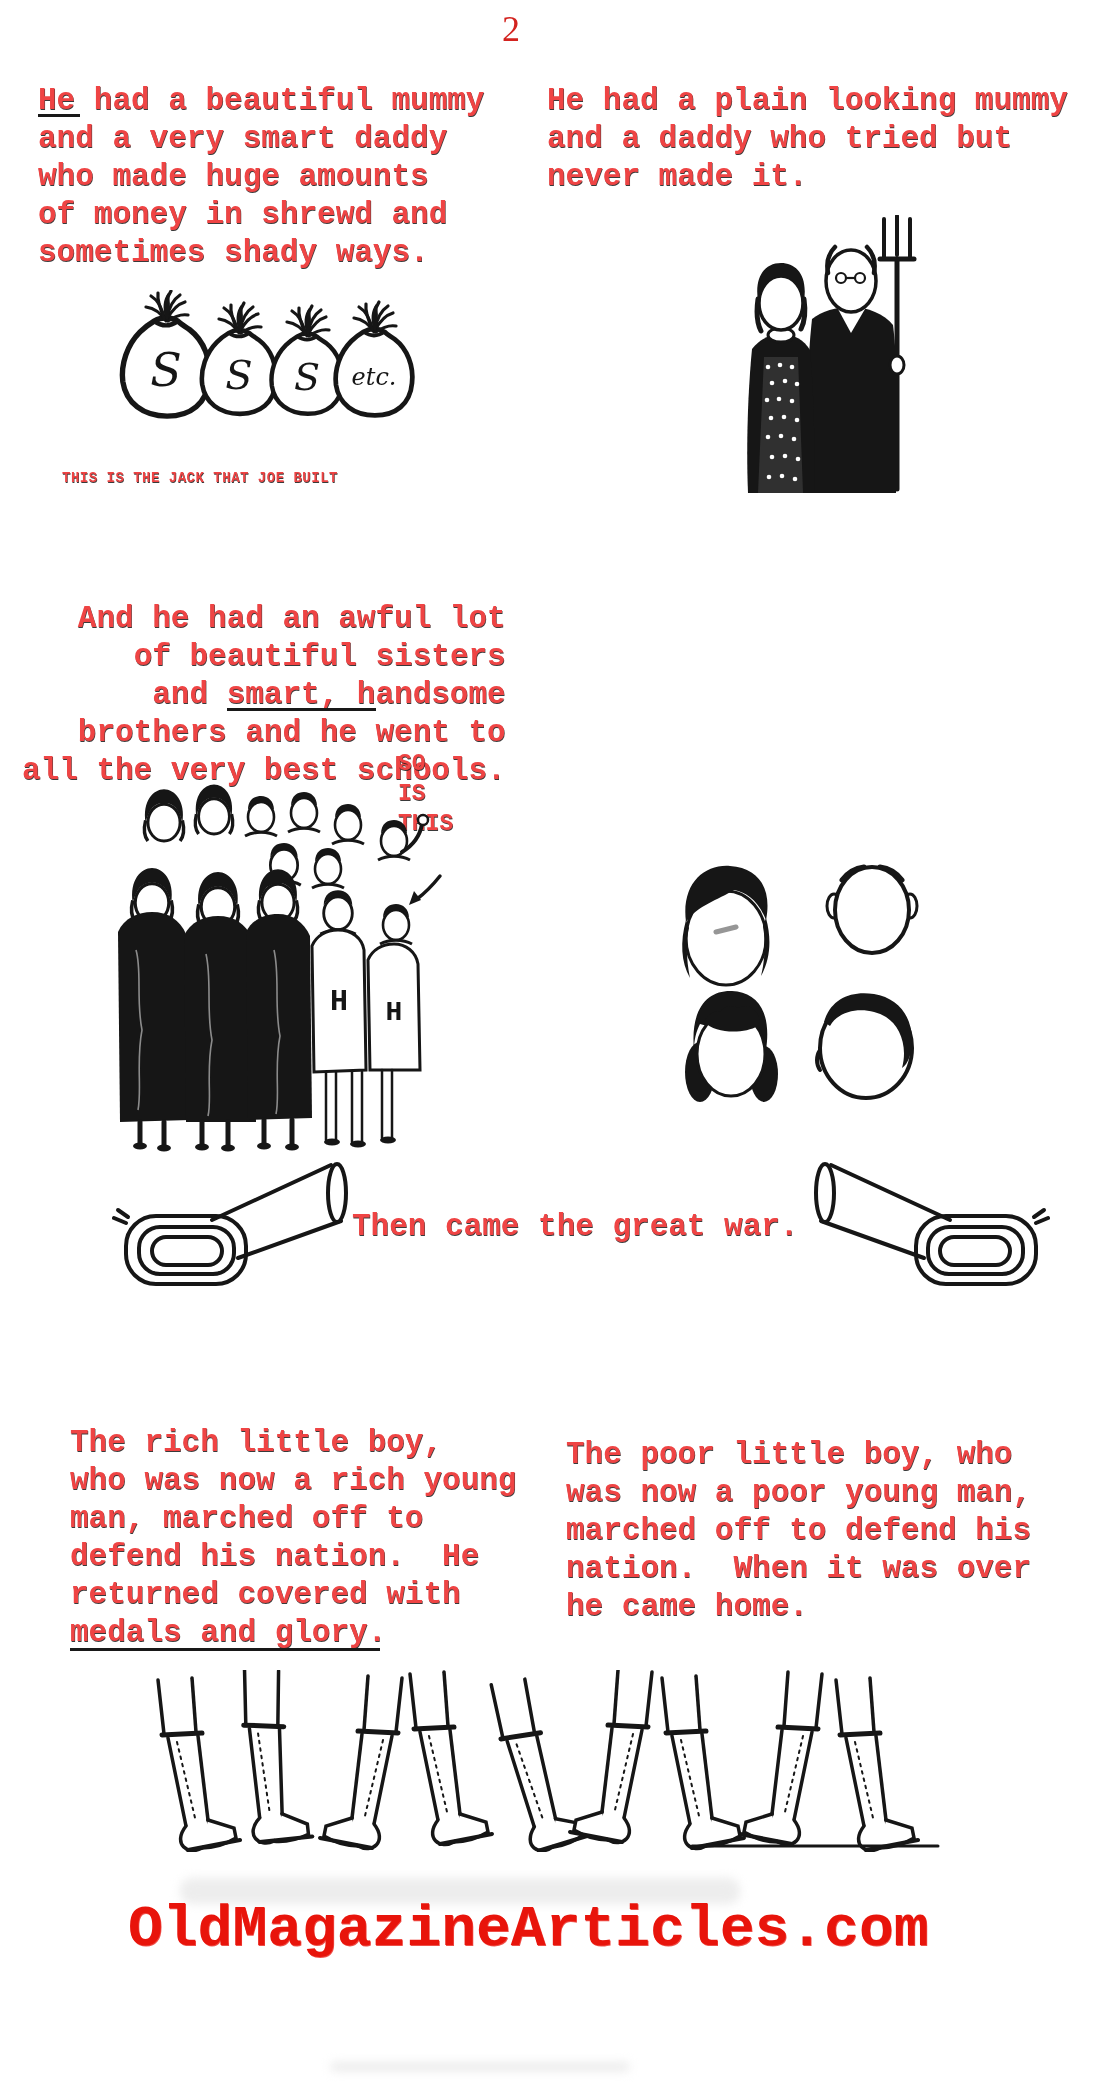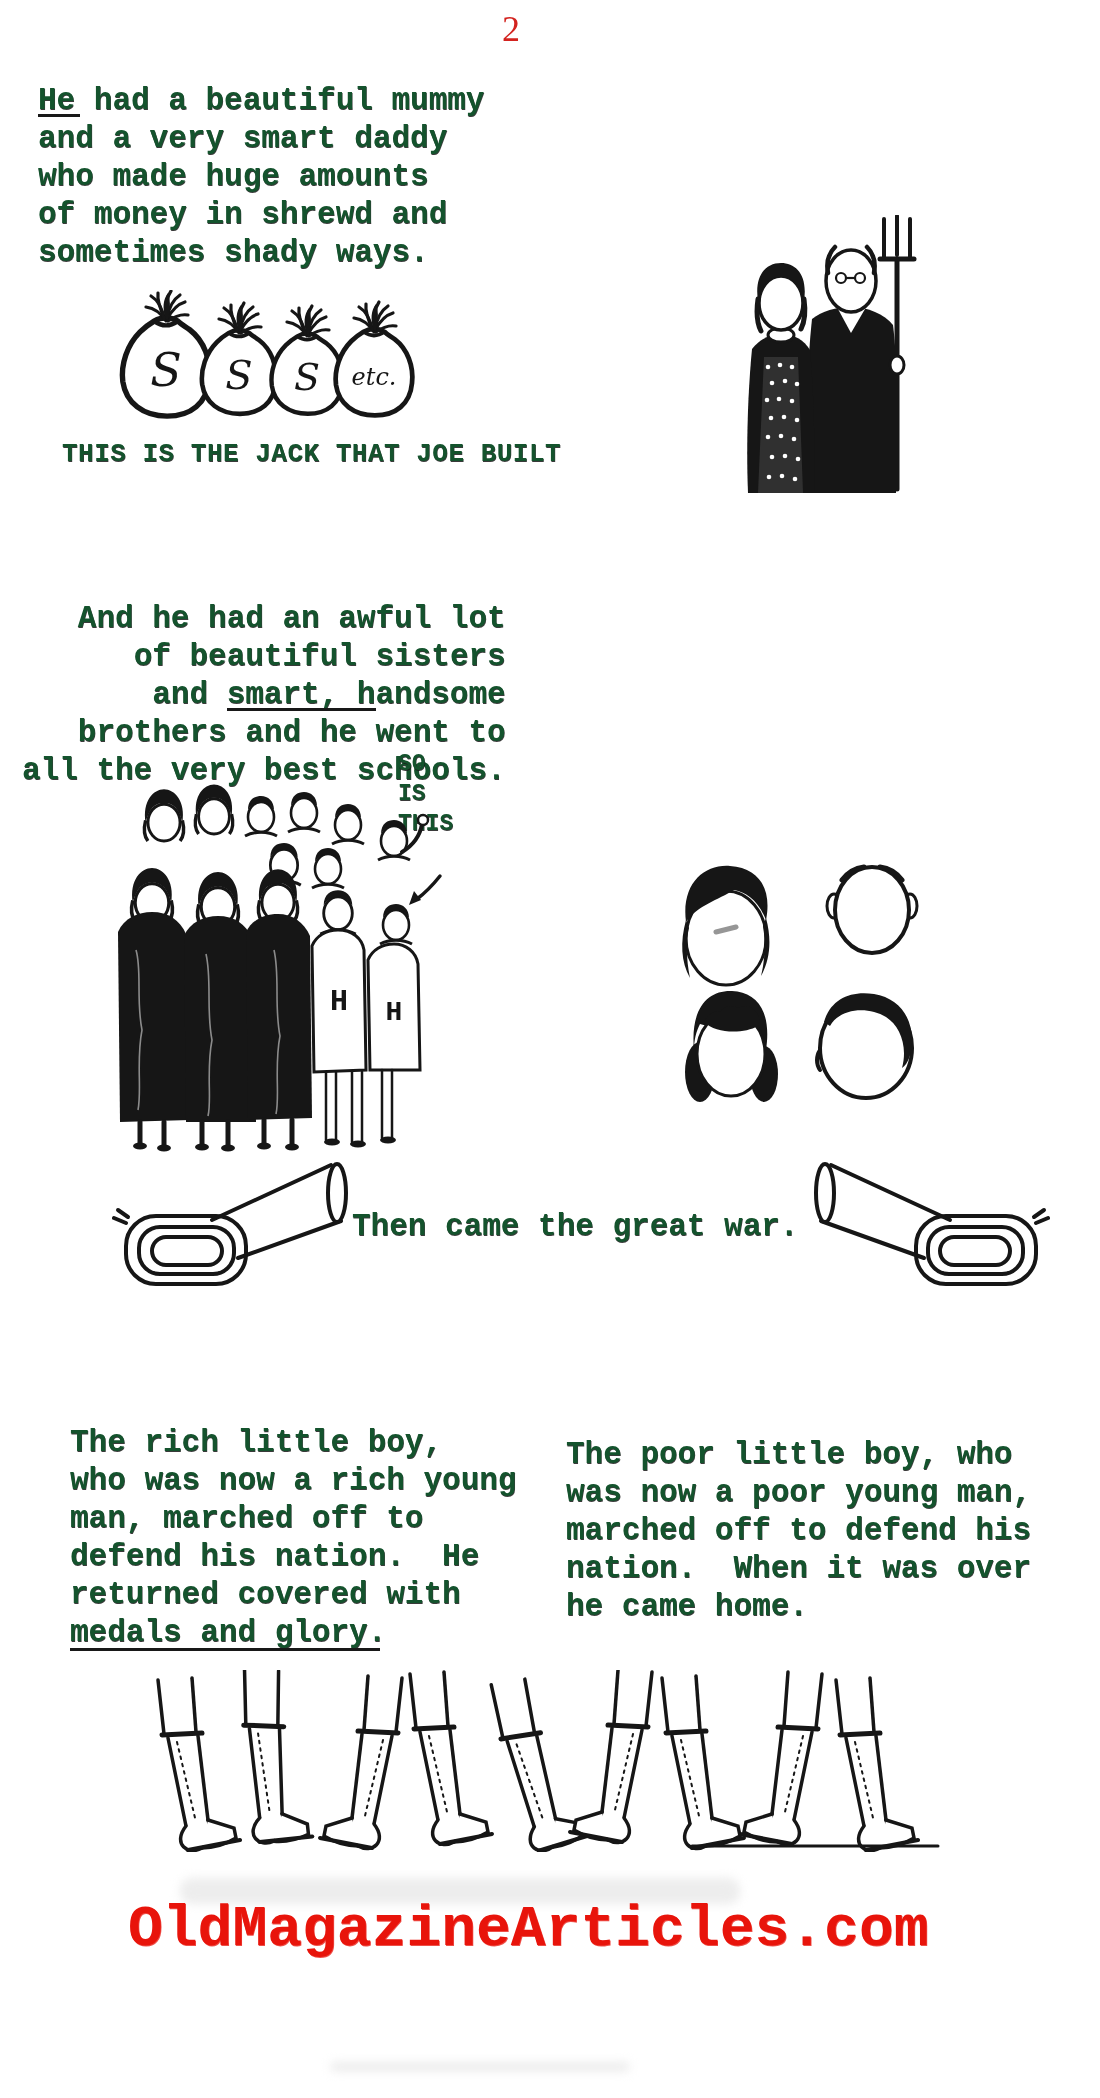--- a/index.html
+++ b/index.html
@@ -4,24 +4,24 @@
 <style>
   html,body{margin:0;padding:0;background:#ffffff;}
   .page{
     position:relative;width:1100px;height:2098px;background:#ffffff;
     overflow:hidden;
     font-family:"Liberation Mono","DejaVu Sans Mono",monospace;
     color:#181818;
   }
   .tw{
     position:absolute;font-weight:700;font-size:31px;line-height:38px;
-    white-space:pre;color:#14532d;
+    white-space:pre;color:#ef4444;
     text-shadow:0.5px 0.6px 0 rgba(24,24,24,0.85);
   }
-  .small{font-size:26px;line-height:26px;letter-spacing:0.5px;}
+  .small{font-size:14px;line-height:26px;letter-spacing:0.5px;margin-top:24px;}
   .soisthis{font-size:23px;line-height:30px;}
   .pagenum{
     position:absolute;font-family:"Liberation Serif","DejaVu Serif",serif;
     font-size:36px;font-weight:400;color:#d3231f;
   }
   .footer-red{
     font-size:58px;line-height:56px;color:#e8140b;
     text-shadow:0.7px 0.8px 0 rgba(232,20,11,0.75);
   }
   .ul{position:absolute;background:#181818;height:3px;}
@@ -34,20 +34,23 @@
 
 <div class="page">
 
   <div class="pagenum" style="left:502px;top:8px;">2</div>
 
   <div class="tw" style="left:38px;top:82px;">He had a beautiful mummy
 and a very smart daddy
 who made huge amounts
 of money in shrewd and
 sometimes shady ways.</div>
+  <div class="tw" style="left:547px;top:82px;">He had a plain looking mummy
+and a daddy who tried but
+never made it.</div>
   <div class="ul" style="left:38px;top:114px;width:42px;"></div>
 
   <svg style="left:118px;top:290px;" width="300" height="158" viewBox="0 0 300 158">
     <defs>
       <g id="tuft" stroke="#161616" stroke-width="3.2" fill="none" stroke-linecap="round">
         <path d="M0,2 C-5,-6 -13,-11 -20,-12"></path>
         <path d="M-1,0 C-6,-10 -9,-18 -8,-26"></path>
         <path d="M0,0 C-1,-12 1,-22 5,-28"></path>
         <path d="M1,0 C6,-9 12,-15 19,-17"></path>
         <path d="M2,2 C9,-3 16,-5 22,-4"></path>

